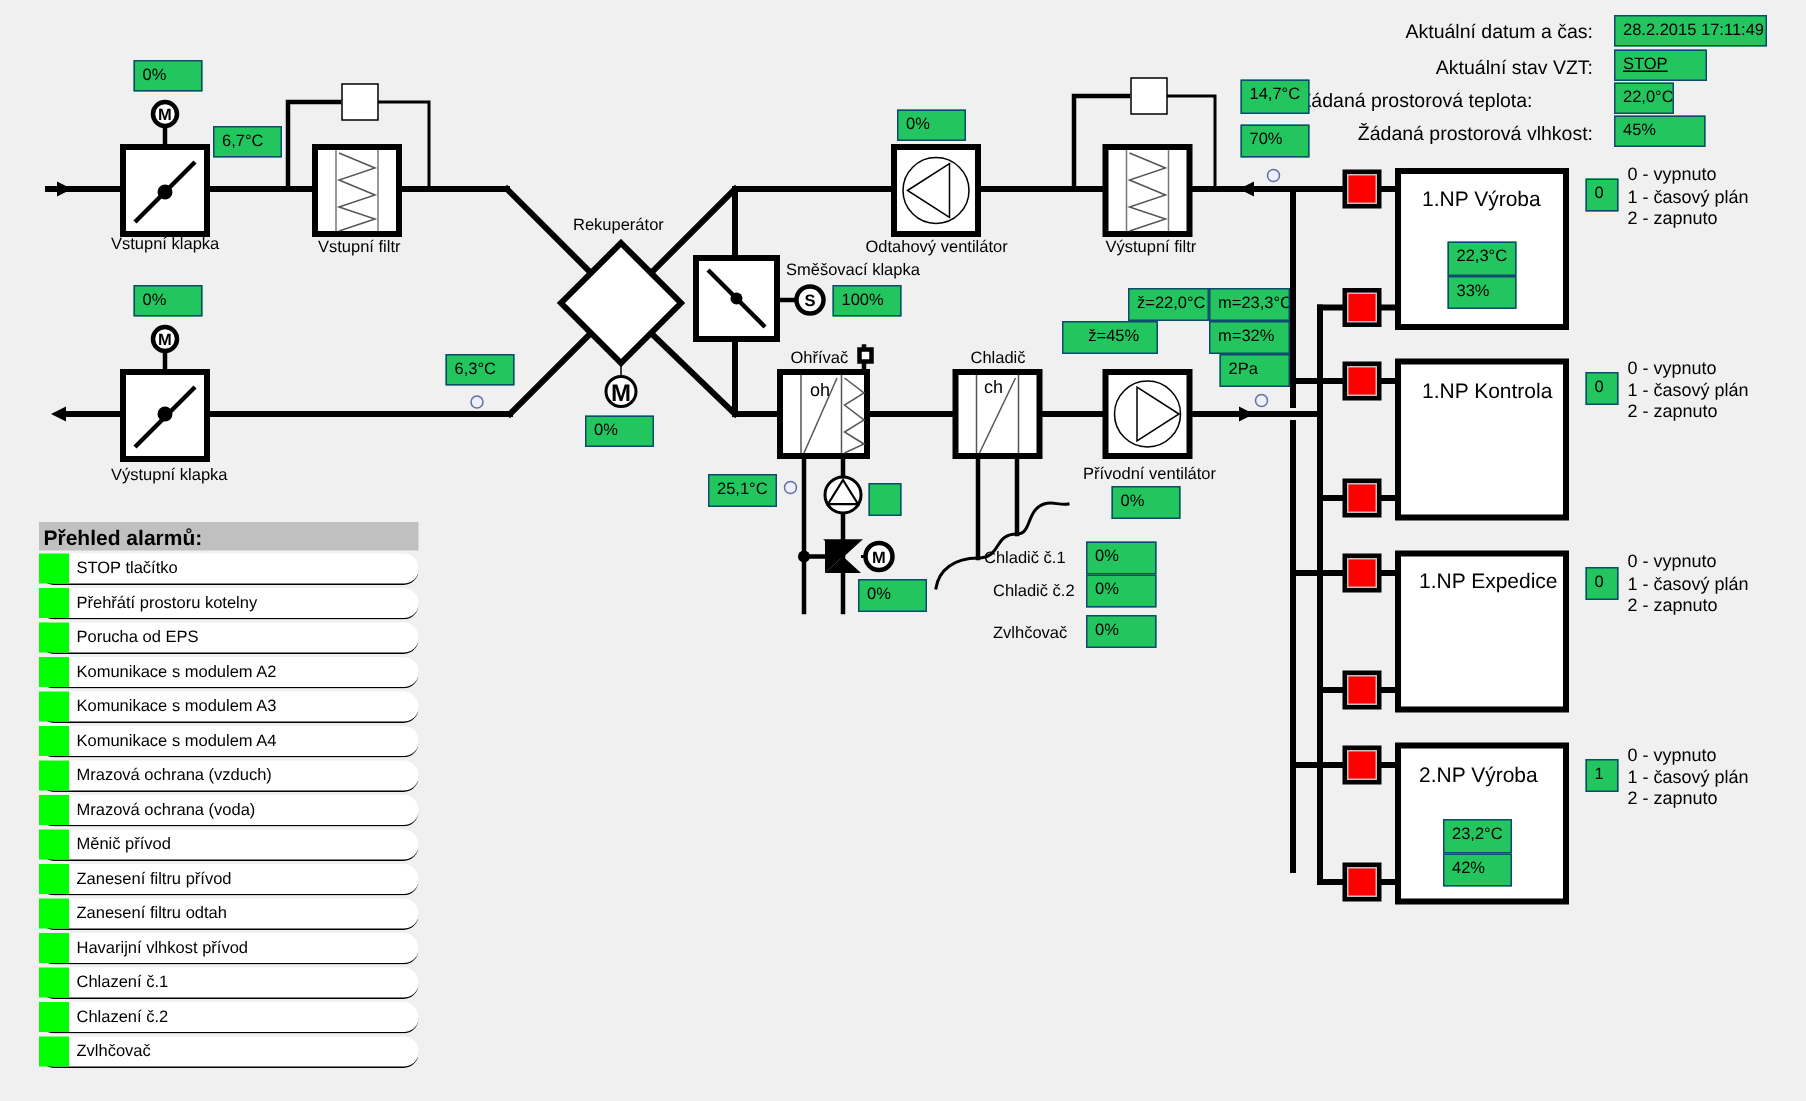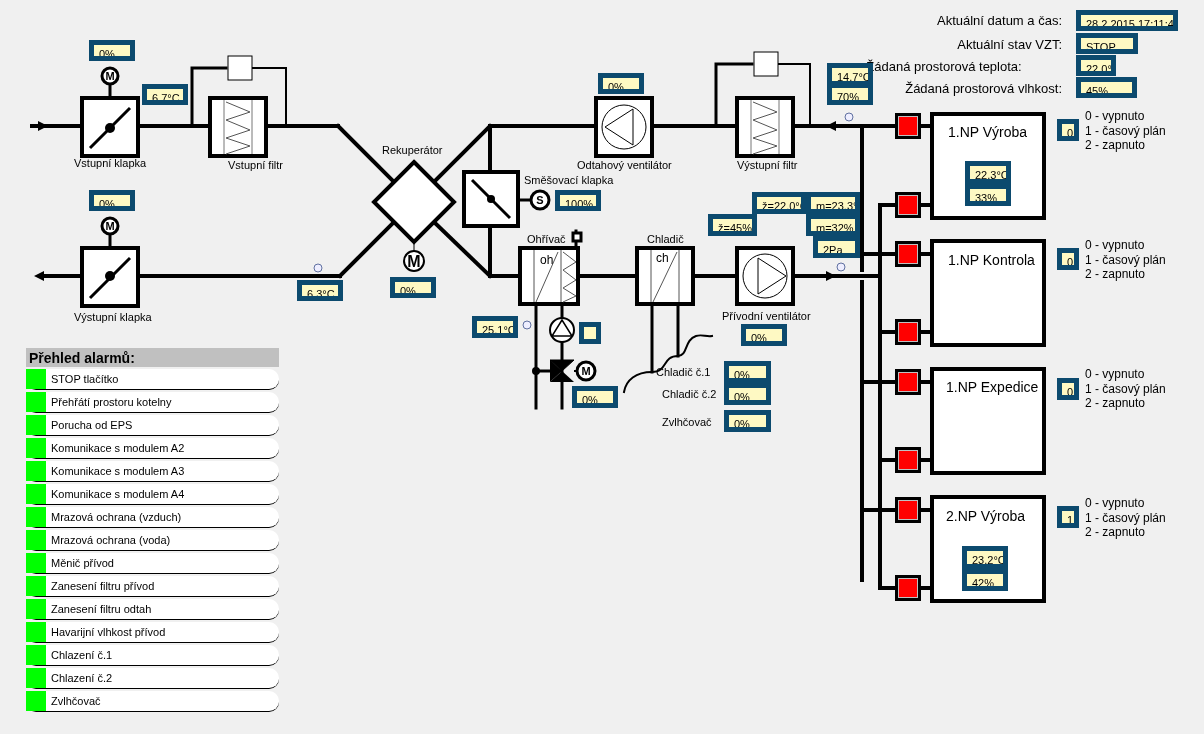--- a/index.html
+++ b/index.html
@@ -1,19 +1,19 @@
 <!DOCTYPE html>
 <html><head>
 <meta charset="utf-8">
 <style>
   html, body { margin:0; padding:0; }
   body { width:1204px; height:734px; background:#f0f0f0; position:relative; overflow:hidden;
          font-family:"Liberation Sans", sans-serif; font-size:11px; color:#000; }
   #diagram { position:absolute; left:0; top:0; width:1204px; height:734px; }
-  .box { position:absolute; background:#fef9c3; border:5px solid #0c4a6e; box-sizing:border-box;
+  .box { position:absolute; background:#22c55e; border:1px solid #0c4a6e; box-sizing:border-box;
          font-size:11px; line-height:1; padding:4px 0 0 5px; white-space:nowrap; overflow:hidden; }
   .lbl { position:absolute; font-size:11px; white-space:nowrap; }
   .lbl-lg { position:absolute; font-size:13px; white-space:nowrap; text-align:right; }
   .room-name { position:absolute; font-size:14px; white-space:nowrap; }
   .mode-legend { position:absolute; font-size:12px; line-height:14.5px; white-space:nowrap; }
   .status-red { position:absolute; width:26px; height:26px; background:#000; box-sizing:border-box; }
   .status-red::after { content:""; position:absolute; left:4px; top:4px; width:18px; height:18px;
          background:#ff0000; box-shadow:0 0 0 1px #c0c0c0; }
   #alarms { position:absolute; left:26px; top:348px; width:253px; }
   #alarms .title { background:#c0c0c0; height:19px; font-weight:bold; font-size:14px; padding-left:3px; line-height:20px; }
@@ -210,52 +210,52 @@
 <div class="lbl-lg" style="left:880px;top:37px;width:182px;">Aktuální stav VZT:</div>
 <div class="box" style="left:1076px;top:33px;width:62px;height:21px;text-decoration:underline;">STOP</div>
 <div class="lbl-lg" style="left:848px;top:59px;width:192px;text-align:center;">Žádaná prostorová teplota:</div>
 <div class="box" style="left:1076px;top:55px;width:40px;height:21px;">22,0°C</div>
 <div class="lbl-lg" style="left:870px;top:81px;width:192px;">Žádaná prostorová vlhkost:</div>
 <div class="box" style="left:1076px;top:77px;width:61px;height:21px;">45%</div>
 
 <div class="box" style="left:89px;top:40px;width:46px;height:21px;">0%</div>
 <div class="box" style="left:142px;top:84px;width:46px;height:21px;">6,7°C</div>
 <div class="lbl" style="left:74px;top:157px;">Vstupní klapka</div>
-<div class="lbl" style="left:228px;top:159px;">Vstupní filtr</div>
+<div class="lbl" style="left:212px;top:159px;">Vstupní filtr</div>
 
 <div class="box" style="left:89px;top:190px;width:46px;height:21px;">0%</div>
-<div class="box" style="left:297px;top:236px;width:46px;height:21px;margin-top:44px;">6,3°C</div>
+<div class="box" style="left:297px;top:236px;width:46px;height:21px;">6,3°C</div>
 <div class="lbl" style="left:74px;top:311px;">Výstupní klapka</div>
 
 <div class="lbl" style="left:382px;top:144px;">Rekuperátor</div>
 <div class="box" style="left:390px;top:277px;width:46px;height:21px;">0%</div>
 
 <div class="lbl" style="left:524px;top:174px;">Směšovací klapka</div>
 <div class="box" style="left:555px;top:190px;width:46px;height:21px;">100%</div>
 
 <div class="box" style="left:598px;top:73px;width:46px;height:21px;">0%</div>
 <div class="lbl" style="left:577px;top:159px;">Odtahový ventilátor</div>
 <div class="lbl" style="left:737px;top:159px;">Výstupní filtr</div>
 
-<div class="box" style="left:827px;top:63px;width:46px;height:23px;">14,7°C</div>
+<div class="box" style="left:827px;top:53px;width:46px;height:23px;">14,7°C</div>
 <div class="box" style="left:827px;top:83px;width:46px;height:22px;">70%</div>
 
 <div class="lbl" style="left:527px;top:233px;">Ohřívač</div>
 <div class="box" style="left:472px;top:316px;width:46px;height:22px;">25,1°C</div>
 <div class="box" style="left:579px;top:322px;width:22px;height:22px;"></div>
 <div class="box" style="left:572px;top:386px;width:46px;height:22px;">0%</div>
 
 <div class="lbl" style="left:647px;top:233px;">Chladič</div>
 
 <div class="lbl" style="left:722px;top:310px;">Přívodní ventilátor</div>
 <div class="box" style="left:741px;top:324px;width:46px;height:22px;">0%</div>
 
 <div class="box" style="left:752px;top:192px;width:54px;height:22px;">ž=22,0°C</div>
 <div class="box" style="left:806px;top:192px;width:54px;height:22px;">m=23,3°C</div>
-<div class="box" style="left:708px;top:214px;width:49px;height:22px;">ž=45%</div>
+<div class="box" style="left:708px;top:214px;width:64px;height:22px;text-align:center;">ž=45%</div>
 <div class="box" style="left:806px;top:214px;width:54px;height:22px;">m=32%</div>
 <div class="box" style="left:813px;top:236px;width:47px;height:22px;">2Pa</div>
 
 <div class="lbl" style="left:656px;top:366px;">Chladič č.1</div>
 <div class="box" style="left:724px;top:361px;width:47px;height:22px;">0%</div>
 <div class="lbl" style="left:662px;top:388px;">Chladič č.2</div>
 <div class="box" style="left:724px;top:383px;width:47px;height:22px;">0%</div>
 <div class="lbl" style="left:662px;top:416px;">Zvlhčovač</div>
 <div class="box" style="left:724px;top:410px;width:47px;height:22px;">0%</div>
 

